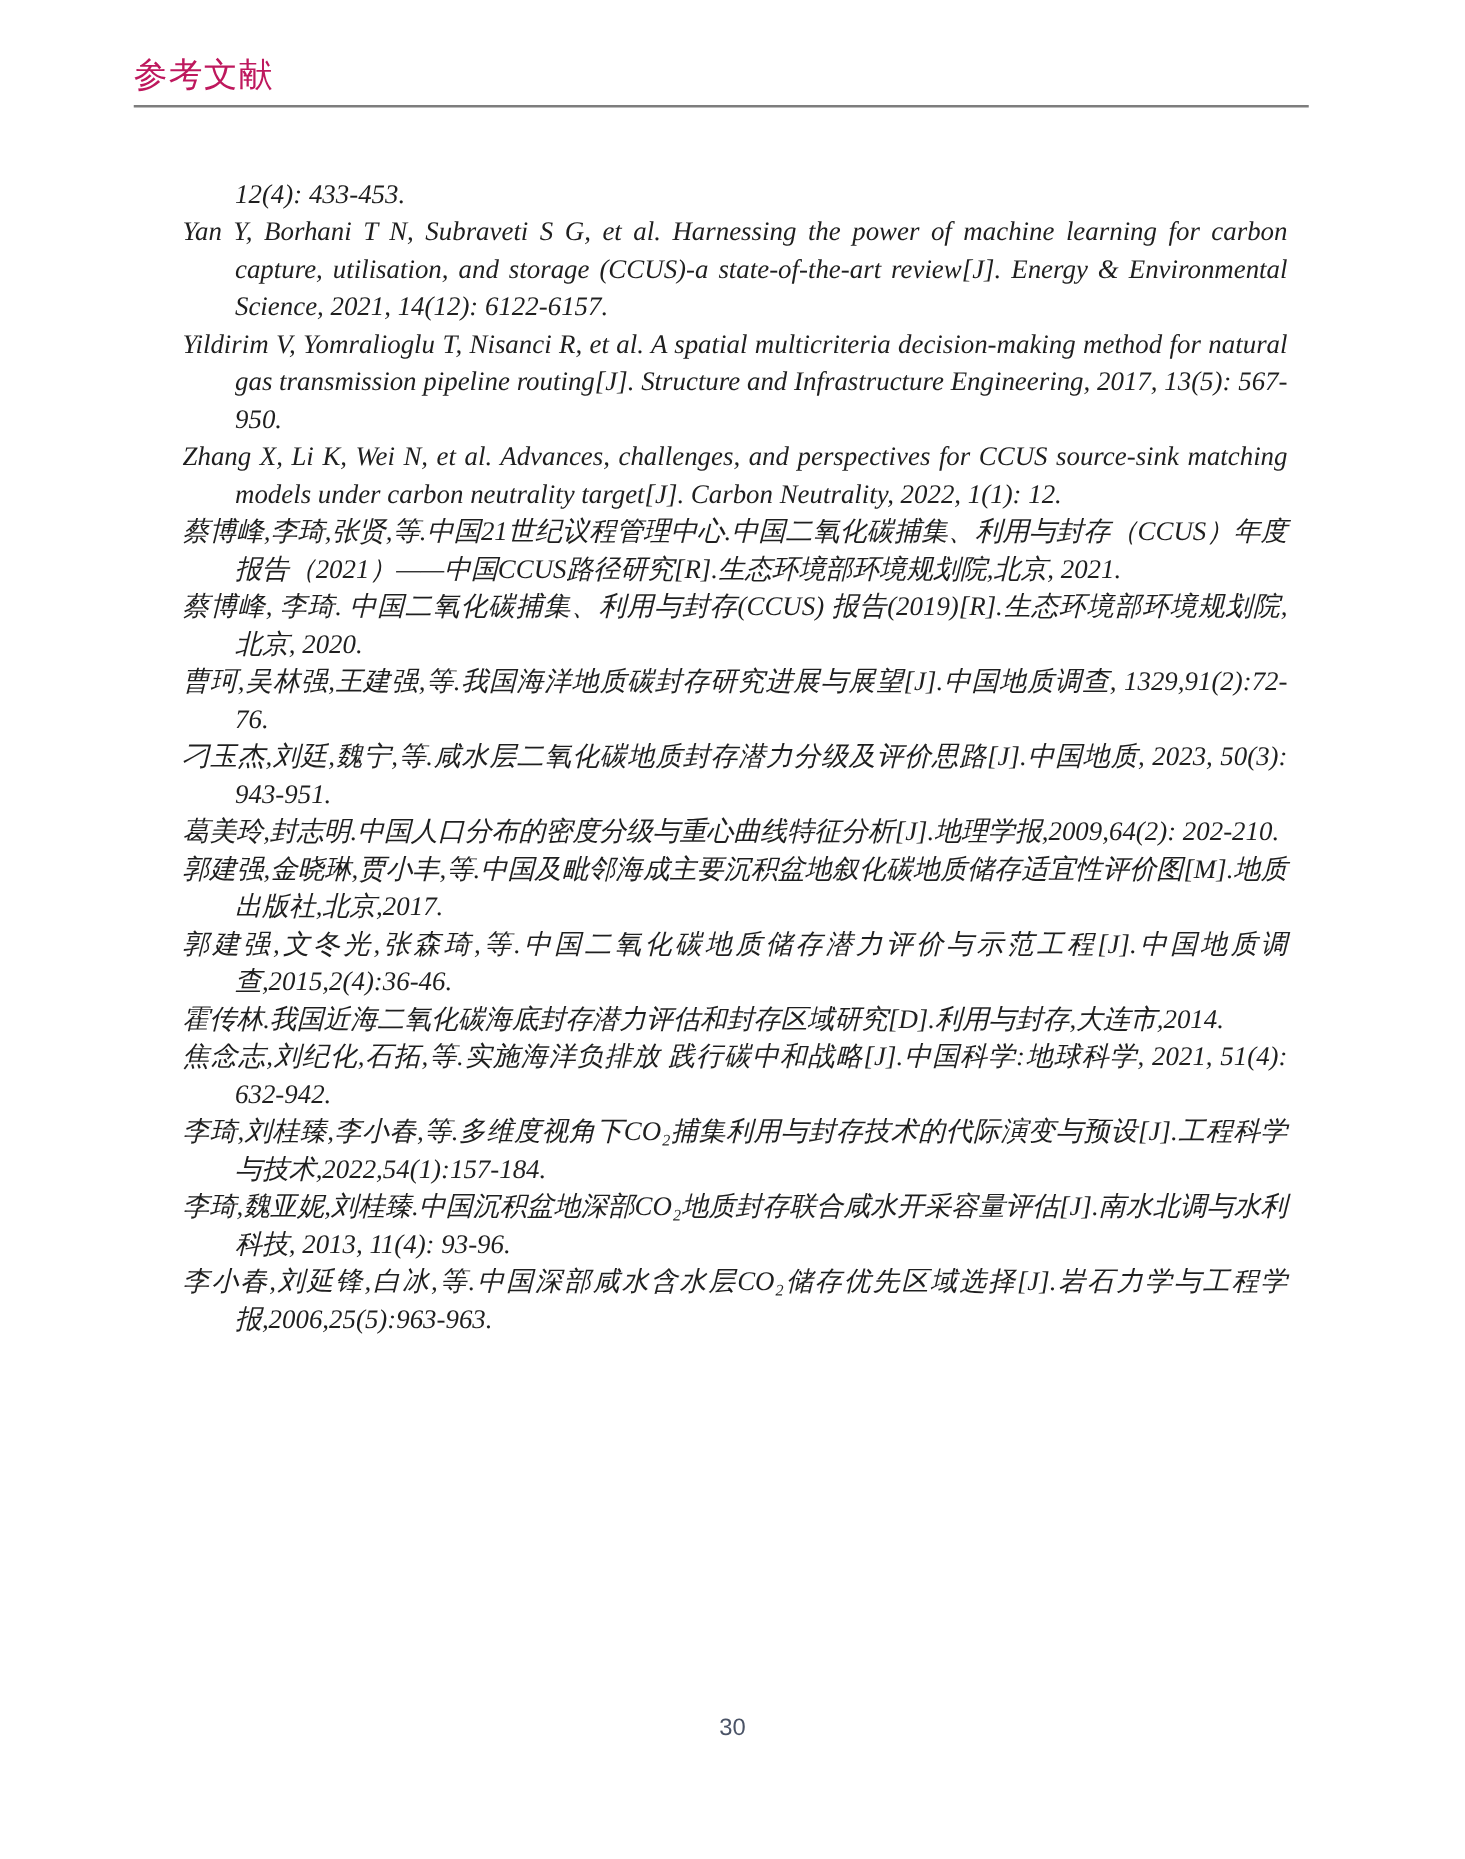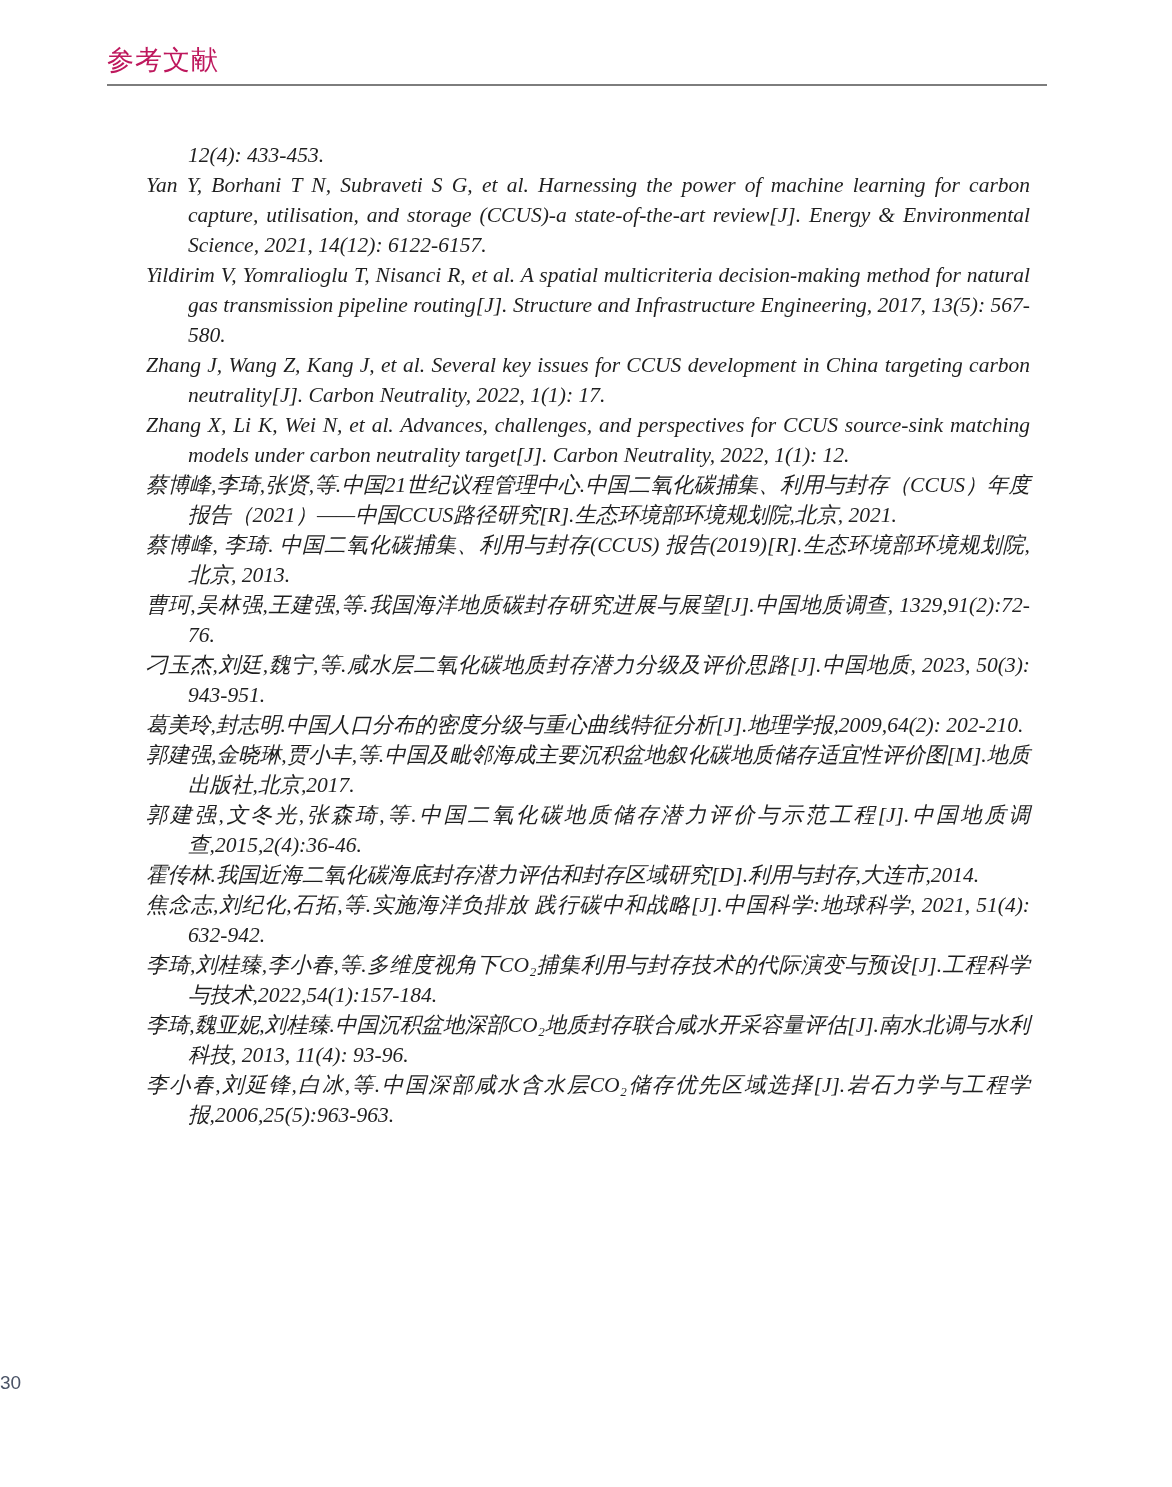--- a/index.html
+++ b/index.html
@@ -49,43 +49,43 @@
     word-break: break-word;
   }
   .ref.fragment {
     text-indent: 0;
   }
   .page-footer {
     position: absolute;
     top: 1372px;
     left: 0;
     width: 100%;
+    text-align: center;
   }
   .page-number {
     font-family: "Liberation Sans", "DejaVu Sans", sans-serif;
     font-size: 19px;
     color: #4a5366;
   }
 </style>
 </head>
 <body>
 
 <header class="page-header">
   <div class="header-title">参考文献</div>
   <div class="header-rule"></div>
 </header>
 
 <main class="ref-list">
     <p class="ref fragment">12(4): 433-453.</p>
     <p class="ref">Yan Y, Borhani T N, Subraveti S G, et al. Harnessing the power of machine learning for carbon capture, utilisation, and storage (CCUS)-a state-of-the-art review[J]. Energy &amp; Environmental Science, 2021, 14(12): 6122-6157.</p>
-    <p class="ref">Yildirim V, Yomralioglu T, Nisanci R, et al. A spatial multicriteria decision-making method for natural gas transmission pipeline routing[J]. Structure and Infrastructure Engineering, 2017, 13(5): 567-580.</p>
-    <p class="ref">Zhang J, Wang Z, Kang J, et al. Several key issues for CCUS development in China targeting carbon neutrality[J]. Carbon Neutrality, 2022, 1(1): 17.</p>
+    <p class="ref">Yildirim V, Yomralioglu T, Nisanci R, et al. A spatial multicriteria decision-making method for natural gas transmission pipeline routing[J]. Structure and Infrastructure Engineering, 2017, 13(5): 567-950.</p>
     <p class="ref">Zhang X, Li K, Wei N, et al. Advances, challenges, and perspectives for CCUS source-sink matching models under carbon neutrality target[J]. Carbon Neutrality, 2022, 1(1): 12.</p>
     <p class="ref">蔡博峰,李琦,张贤,等.中国21世纪议程管理中心.中国二氧化碳捕集、利用与封存（CCUS）年度报告（2021）——中国CCUS路径研究[R].生态环境部环境规划院,北京, 2021.</p>
-    <p class="ref">蔡博峰, 李琦. 中国二氧化碳捕集、利用与封存(CCUS) 报告(2019)[R].生态环境部环境规划院, 北京, 2013.</p>
+    <p class="ref">蔡博峰, 李琦. 中国二氧化碳捕集、利用与封存(CCUS) 报告(2019)[R].生态环境部环境规划院, 北京, 2020.</p>
     <p class="ref">曹珂,吴林强,王建强,等.我国海洋地质碳封存研究进展与展望[J].中国地质调查, 1329,91(2):72-76.</p>
     <p class="ref">刁玉杰,刘廷,魏宁,等.咸水层二氧化碳地质封存潜力分级及评价思路[J].中国地质, 2023, 50(3): 943-951.</p>
     <p class="ref">葛美玲,封志明.中国人口分布的密度分级与重心曲线特征分析[J].地理学报,2009,64(2): 202-210.</p>
     <p class="ref">郭建强,金晓琳,贾小丰,等.中国及毗邻海成主要沉积盆地叙化碳地质储存适宜性评价图[M].地质出版社,北京,2017.</p>
     <p class="ref">郭建强,文冬光,张森琦,等.中国二氧化碳地质储存潜力评价与示范工程[J].中国地质调查,2015,2(4):36-46.</p>
     <p class="ref">霍传林.我国近海二氧化碳海底封存潜力评估和封存区域研究[D].利用与封存,大连市,2014.</p>
     <p class="ref">焦念志,刘纪化,石拓,等.实施海洋负排放 践行碳中和战略[J].中国科学:地球科学, 2021, 51(4): 632-942.</p>
     <p class="ref">李琦,刘桂臻,李小春,等.多维度视角下CO₂捕集利用与封存技术的代际演变与预设[J].工程科学与技术,2022,54(1):157-184.</p>
     <p class="ref">李琦,魏亚妮,刘桂臻.中国沉积盆地深部CO₂地质封存联合咸水开采容量评估[J].南水北调与水利科技, 2013, 11(4): 93-96.</p>
     <p class="ref">李小春,刘延锋,白冰,等.中国深部咸水含水层CO₂储存优先区域选择[J].岩石力学与工程学报,2006,25(5):963-963.</p>

